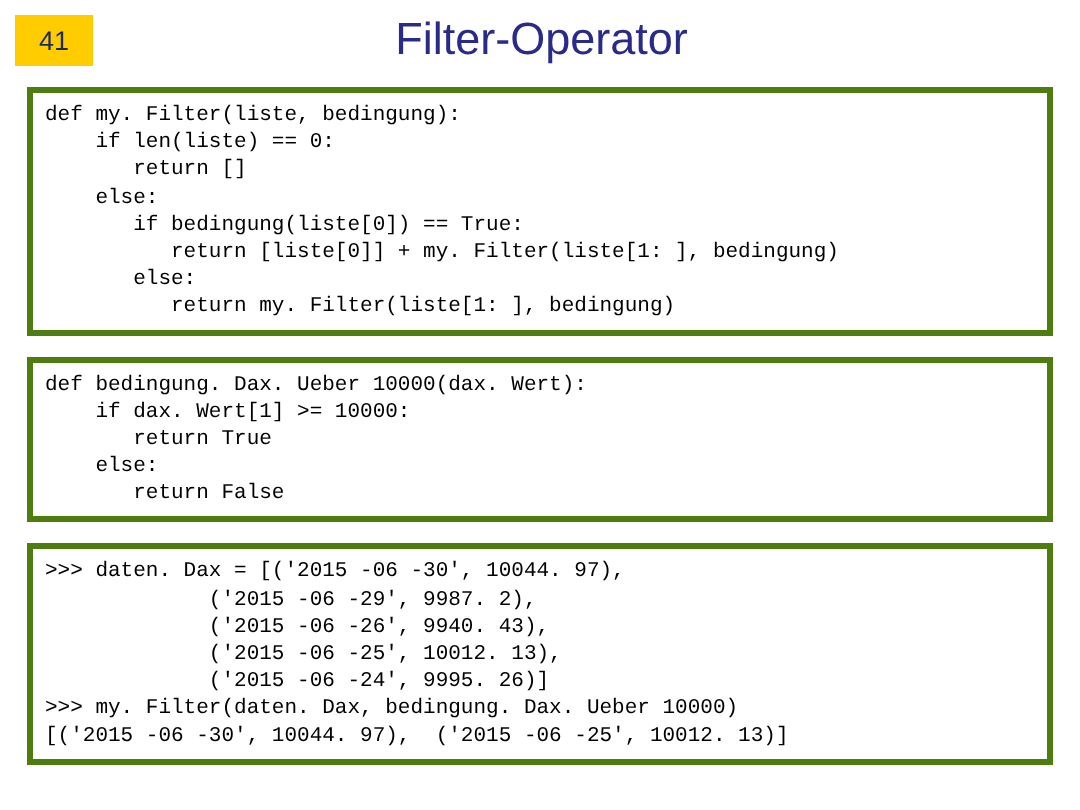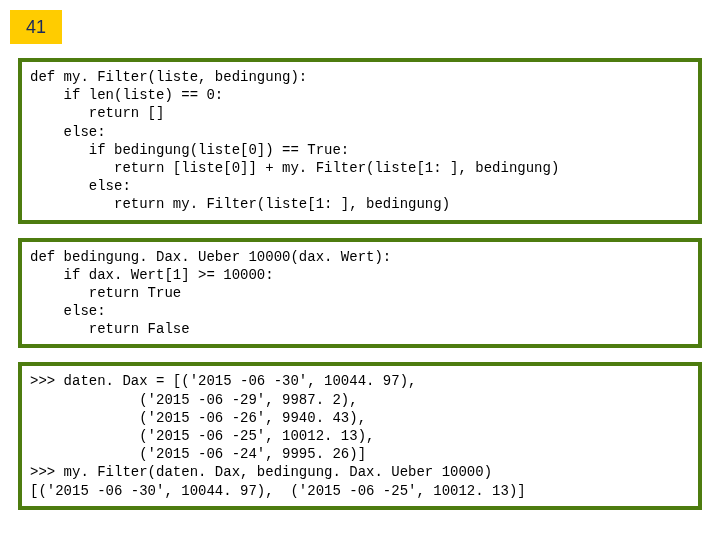--- a/index.html
+++ b/index.html
@@ -58,20 +58,21 @@
     color: #000;
     background: #fff;
   }
 </style>
 </head>
 <body>
 
 <div class="slide">
   <div class="header-row">
     <div class="slide-number">41</div>
+    <div class="title">Filter-Operator</div>
   </div>
 
   <div class="code-block">def my. Filter(liste, bedingung):
     if len(liste) == 0:
        return []
     else:
        if bedingung(liste[0]) == True:
           return [liste[0]] + my. Filter(liste[1: ], bedingung)
        else:
           return my. Filter(liste[1: ], bedingung)</div>

